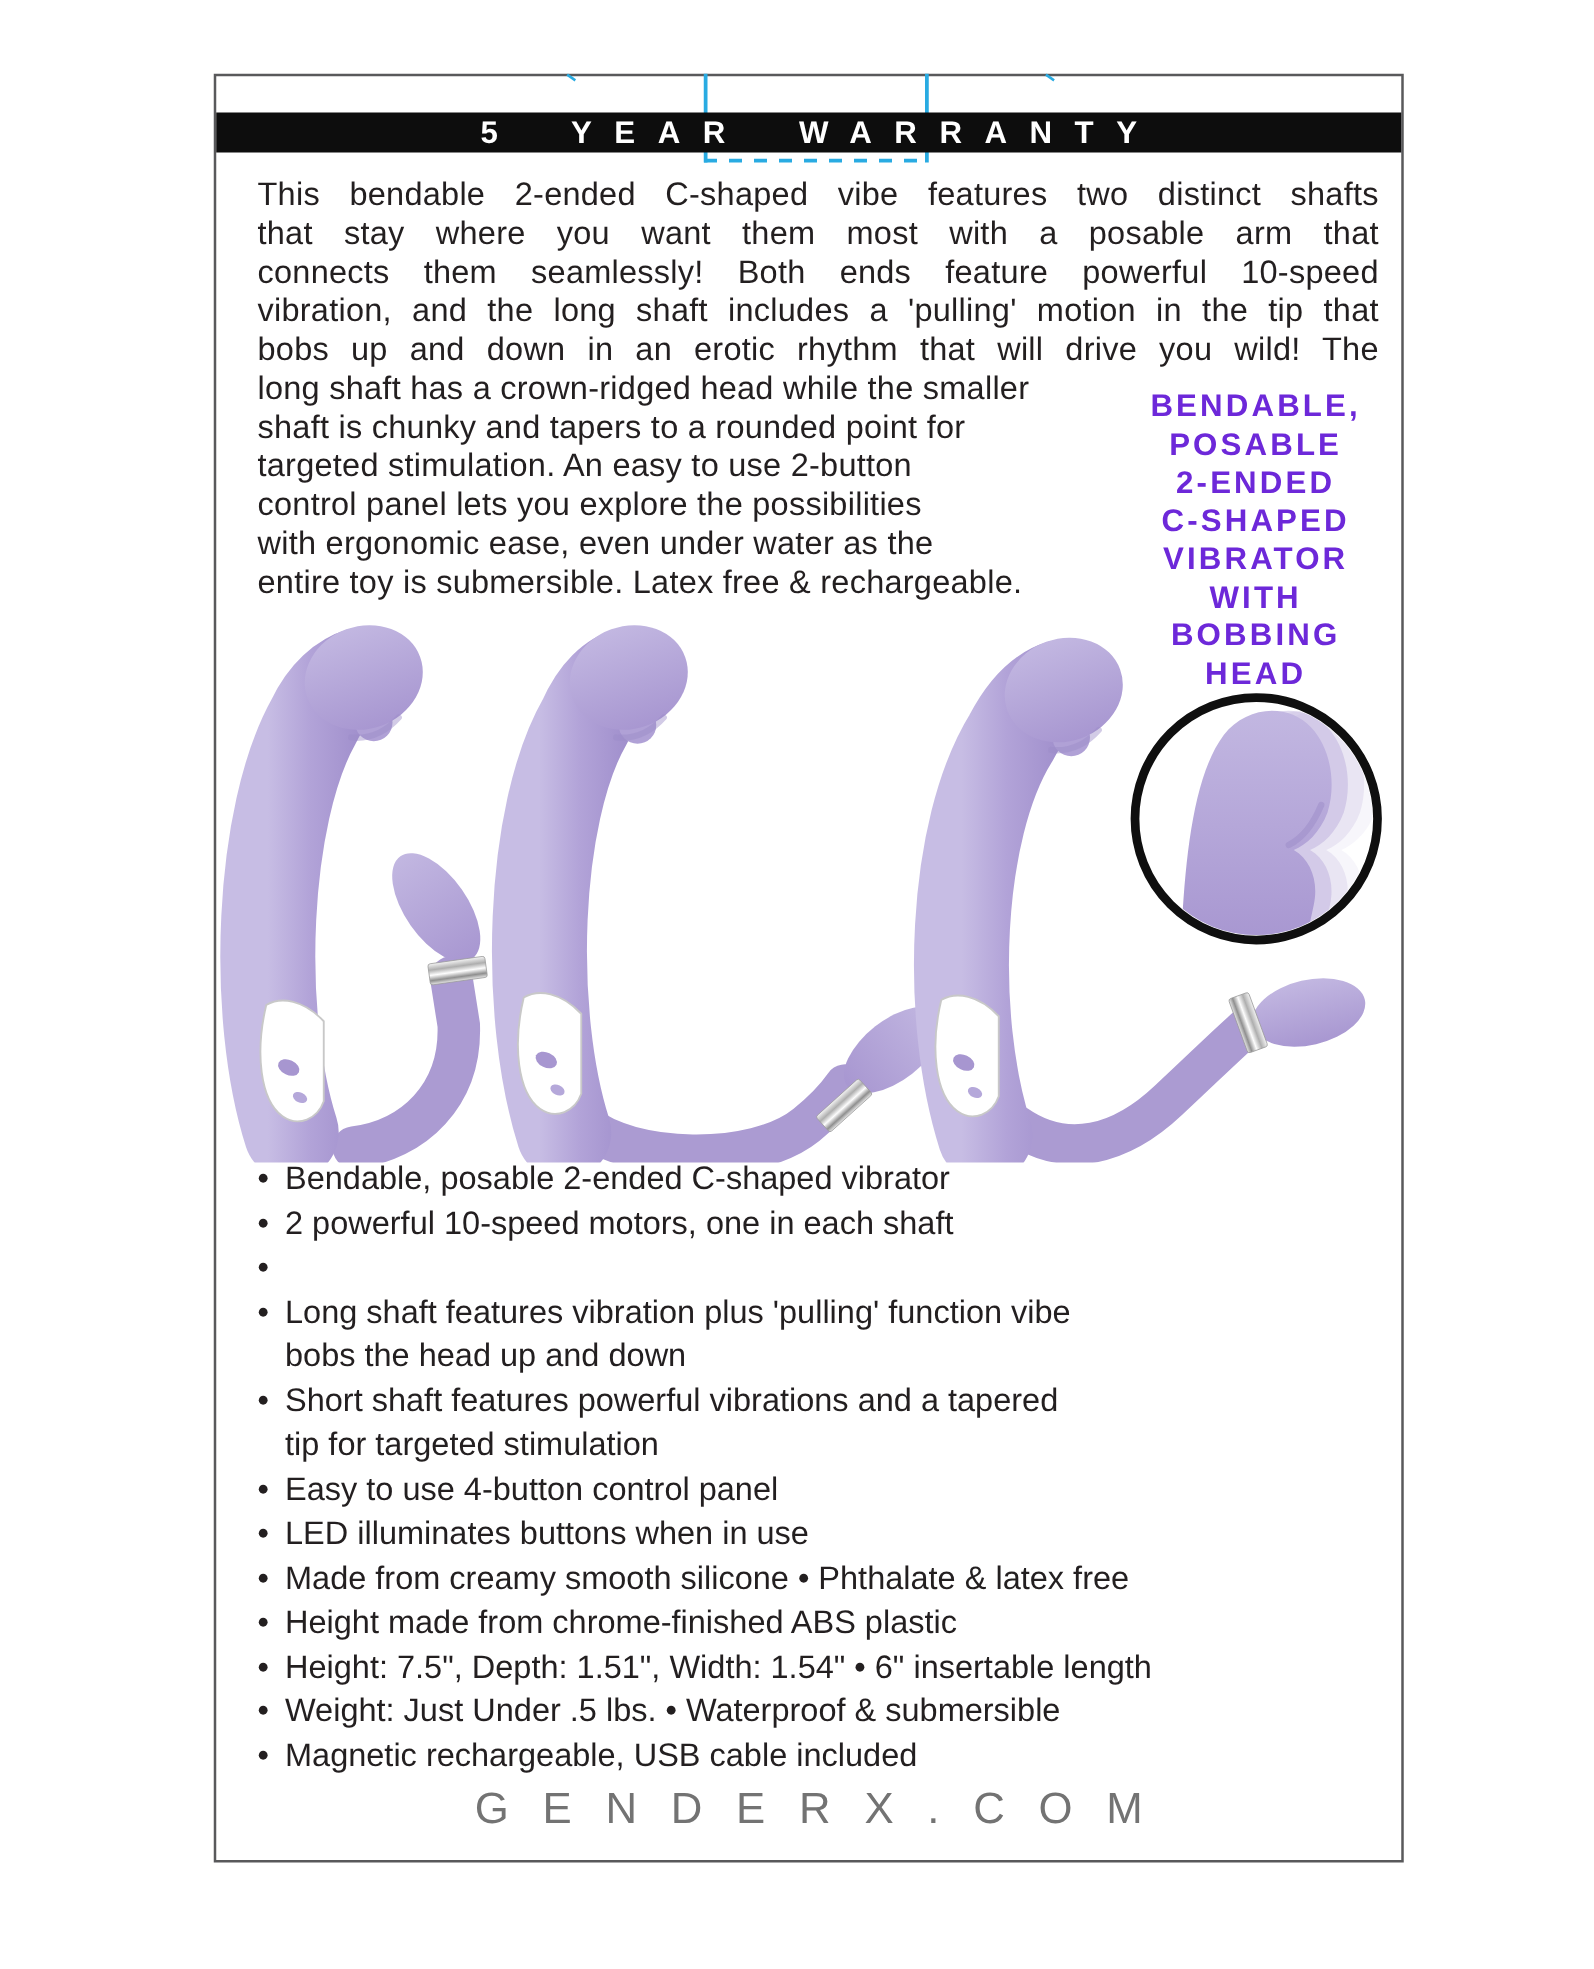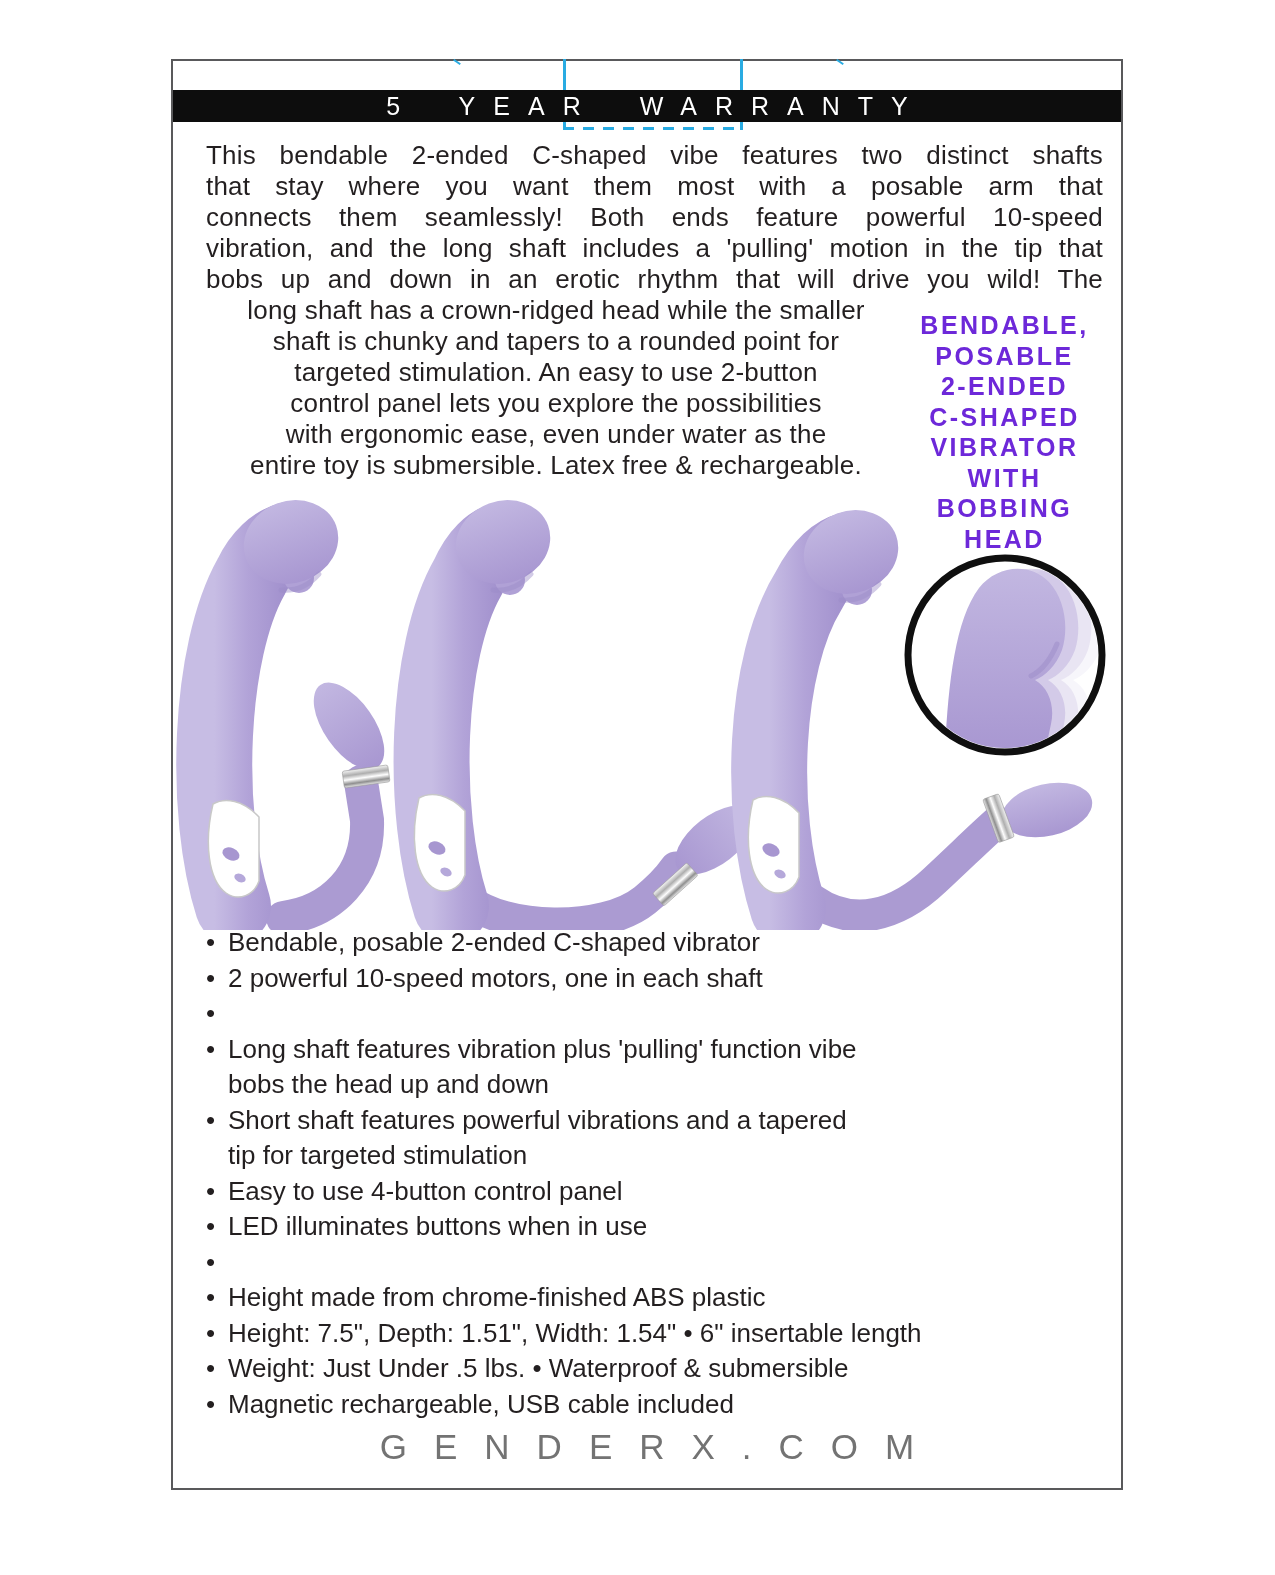--- a/index.html
+++ b/index.html
@@ -4,37 +4,37 @@
 <style>
   html,body{margin:0;padding:0;background:#ffffff;}
   .stage{position:relative;width:1275px;height:1575px;background:#ffffff;overflow:hidden;
          font-family:"Liberation Sans", sans-serif;color:#231f20;}
   .panel{position:absolute;left:171px;top:59px;width:952px;height:1431px;
          border:2px solid #59595b;box-sizing:border-box;background:#ffffff;}
 
   
   .banner{position:absolute;left:0;right:0;top:29px;height:32px;background:#0d0d0d;
           display:flex;align-items:center;justify-content:center;}
-  .banner span{color:#ffffff;font-size:25px;font-weight:400;letter-spacing:18px;word-spacing:16px;
+  .banner span{color:#ffffff;font-size:25px;font-weight:700;letter-spacing:18px;word-spacing:16px;
                text-indent:18px;white-space:nowrap;}
 
   
   .cyan-v{position:absolute;top:-2px;width:3px;height:71px;background:#29abe2;}
   .cyan-v.left{left:390px;} .cyan-v.right{left:567px;}
   .cyan-dash{position:absolute;left:390px;top:66px;width:180px;height:3px;
              background:repeating-linear-gradient(90deg,#29abe2 0 11px,transparent 11px 20px);}
   .cyan-tick{position:absolute;top:0px;width:8px;height:2px;background:#29abe2;transform:rotate(35deg);}
   .cyan-tick.t1{left:280px;} .cyan-tick.t2{left:663px;}
 
   
   .desc{position:absolute;left:33px;top:79px;width:897px;font-size:26px;line-height:31px;
         letter-spacing:0.2px;}
   .desc .intro{margin:0;white-space:pre-line;text-align:justify;text-align-last:justify;}
   .wrap-row{display:flex;align-items:flex-start;}
-  .wrap-row .wrap{margin:0;white-space:pre-line;width:700px;flex:0 0 auto;text-align:center;}
+  .wrap-row .wrap{margin:0;white-space:pre-line;width:700px;flex:0 0 auto;text-align:left;}
   .callout{flex:1 1 auto;margin-top:15px;text-align:center;white-space:pre-line;
            font-size:25px;line-height:30.5px;letter-spacing:2.5px;color:#6d28d9;font-weight:bold;}
 
   
   .art{position:absolute;left:0px;top:421px;width:948px;height:448px;}
 
   
   .features{position:absolute;left:33px;top:864px;width:900px;font-size:26px;line-height:35.5px;}
   .feature-item{display:flex;}
   .feature-item .bullet{flex:0 0 22px;}
@@ -191,20 +191,21 @@
         <div class="feature-item">
         <span class="bullet">•</span>
         <span class="ftext">Easy to use 4-button control panel</span>
       </div>
         <div class="feature-item">
         <span class="bullet">•</span>
         <span class="ftext">LED illuminates buttons when in use</span>
       </div>
         <div class="feature-item">
         <span class="bullet">•</span>
+        <span class="ftext">Made from creamy smooth silicone • Phthalate &amp; latex free</span>
       </div>
         <div class="feature-item">
         <span class="bullet">•</span>
         <span class="ftext">Height made from chrome-finished ABS plastic</span>
       </div>
         <div class="feature-item">
         <span class="bullet">•</span>
         <span class="ftext">Height: 7.5", Depth: 1.51", Width: 1.54" • 6" insertable length</span>
       </div>
         <div class="feature-item">

